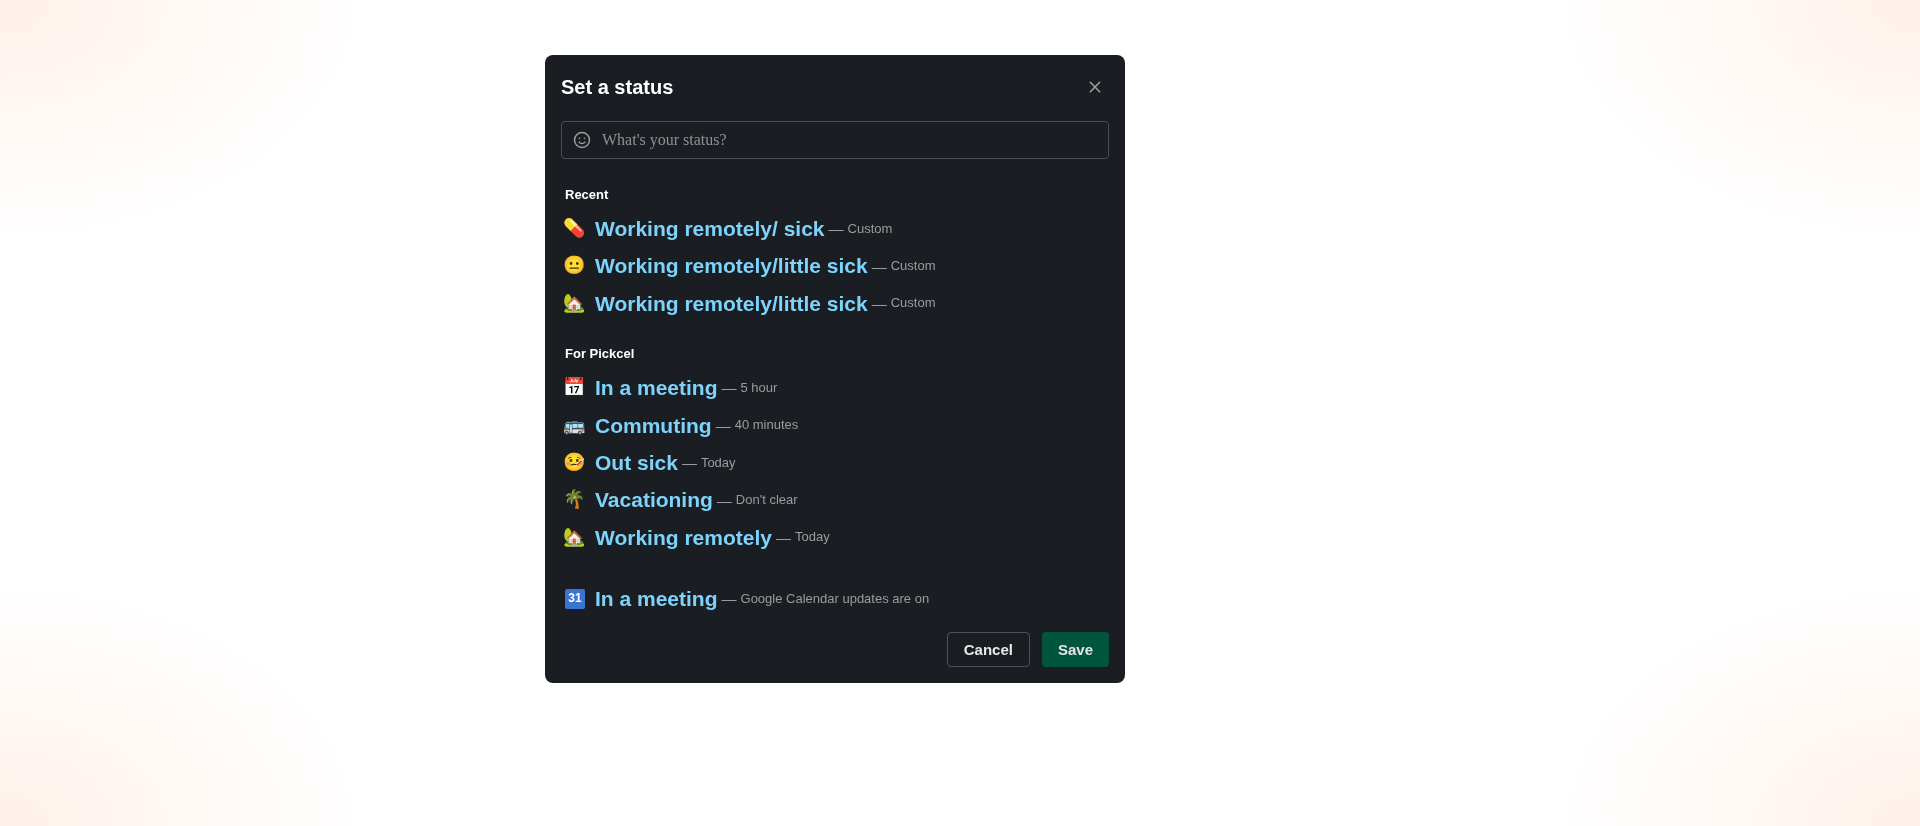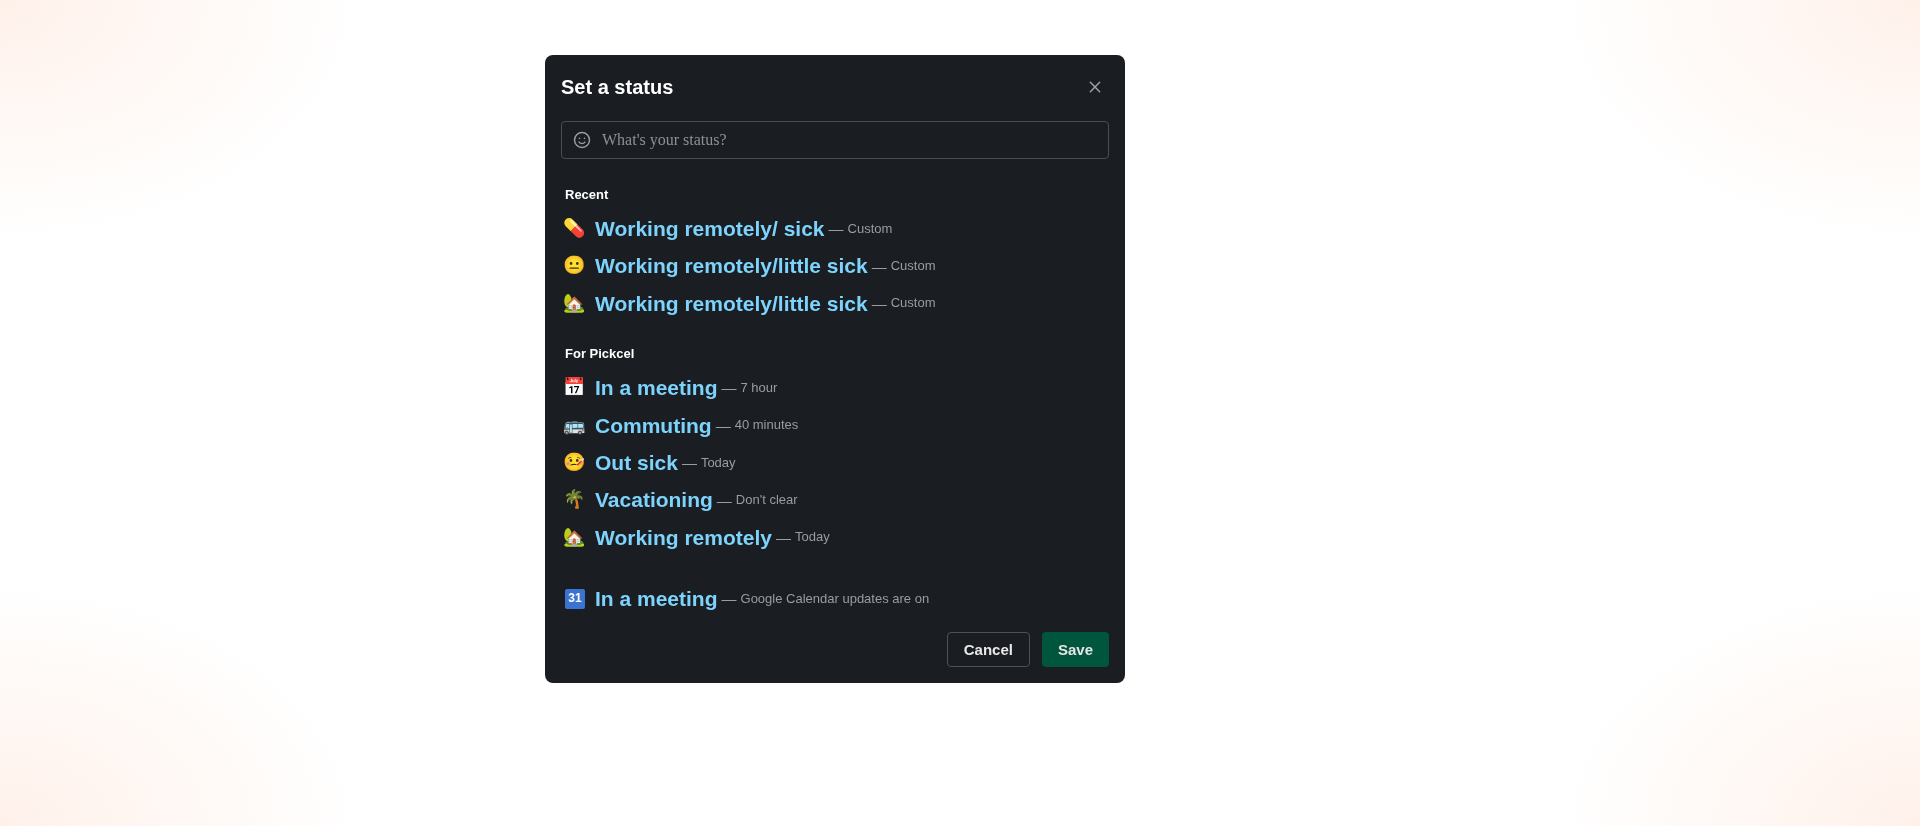--- a/index.html
+++ b/index.html
@@ -198,21 +198,21 @@
       <span class="status-detail">Custom</span>
     </div>
   </div>
 
   <div class="section-heading">For Pickcel</div>
   <div class="status-list">
     <div class="status-item">
       <span class="status-emoji">📅</span>
       <span class="status-label">In a meeting</span>
       <span class="status-sep">—</span>
-      <span class="status-detail">7 hour</span>
+      <span class="status-detail">5 hour</span>
     </div>
     <div class="status-item">
       <span class="status-emoji">🚌</span>
       <span class="status-label">Commuting</span>
       <span class="status-sep">—</span>
       <span class="status-detail">40 minutes</span>
     </div>
     <div class="status-item">
       <span class="status-emoji">🤒</span>
       <span class="status-label">Out sick</span>

